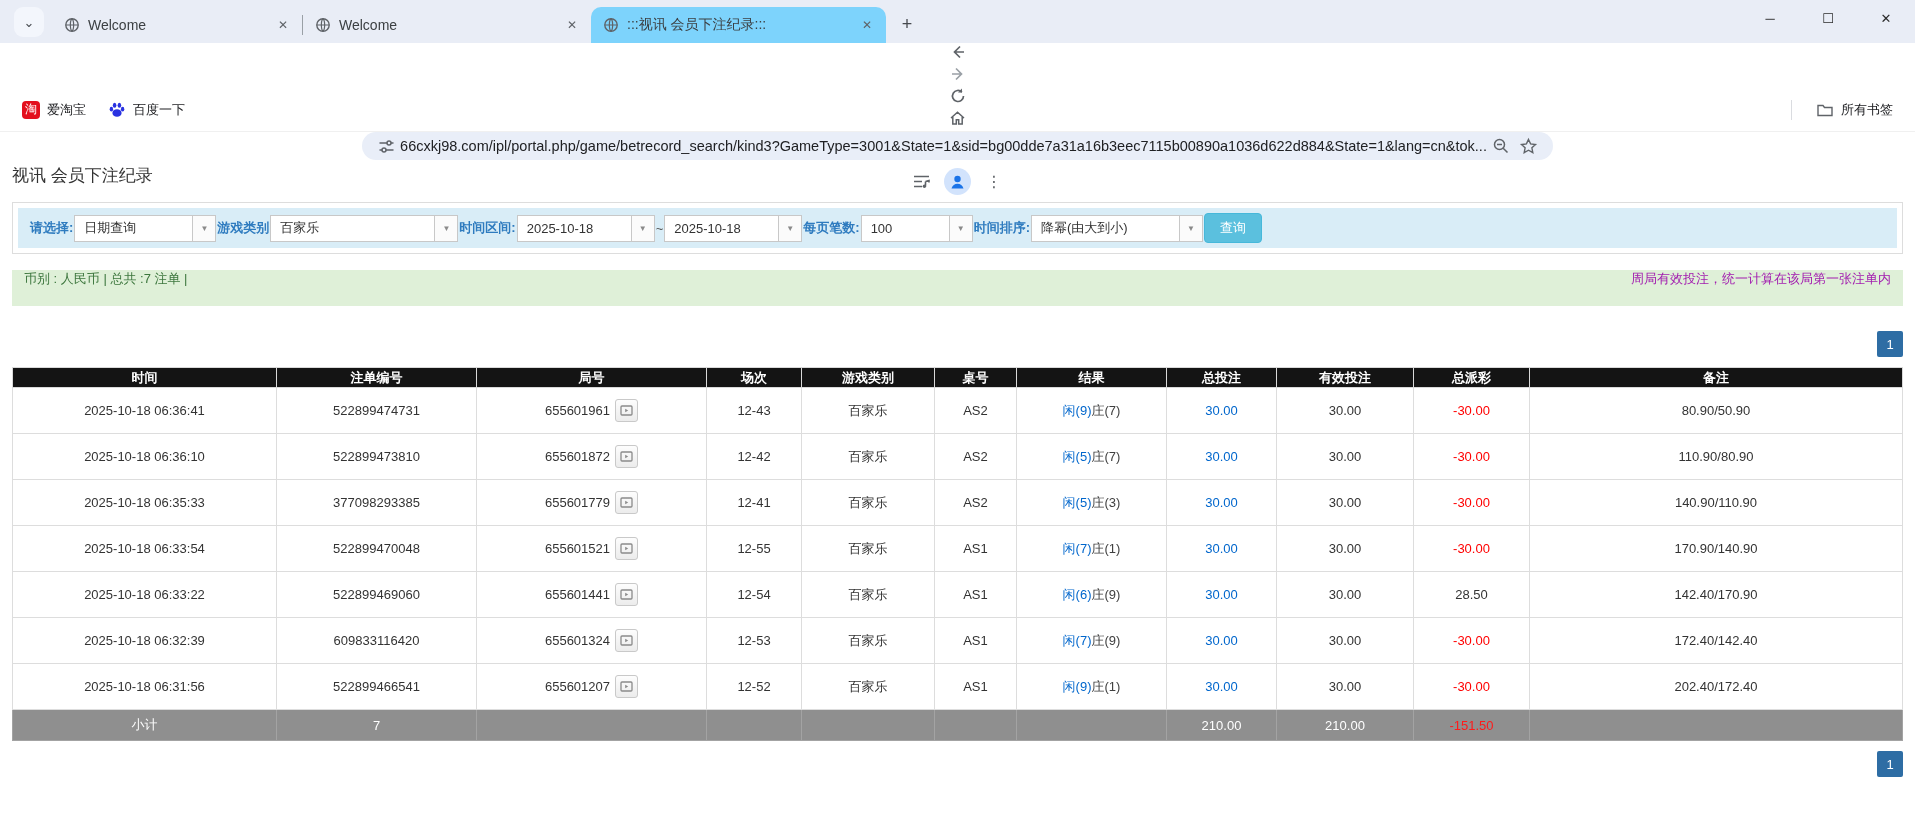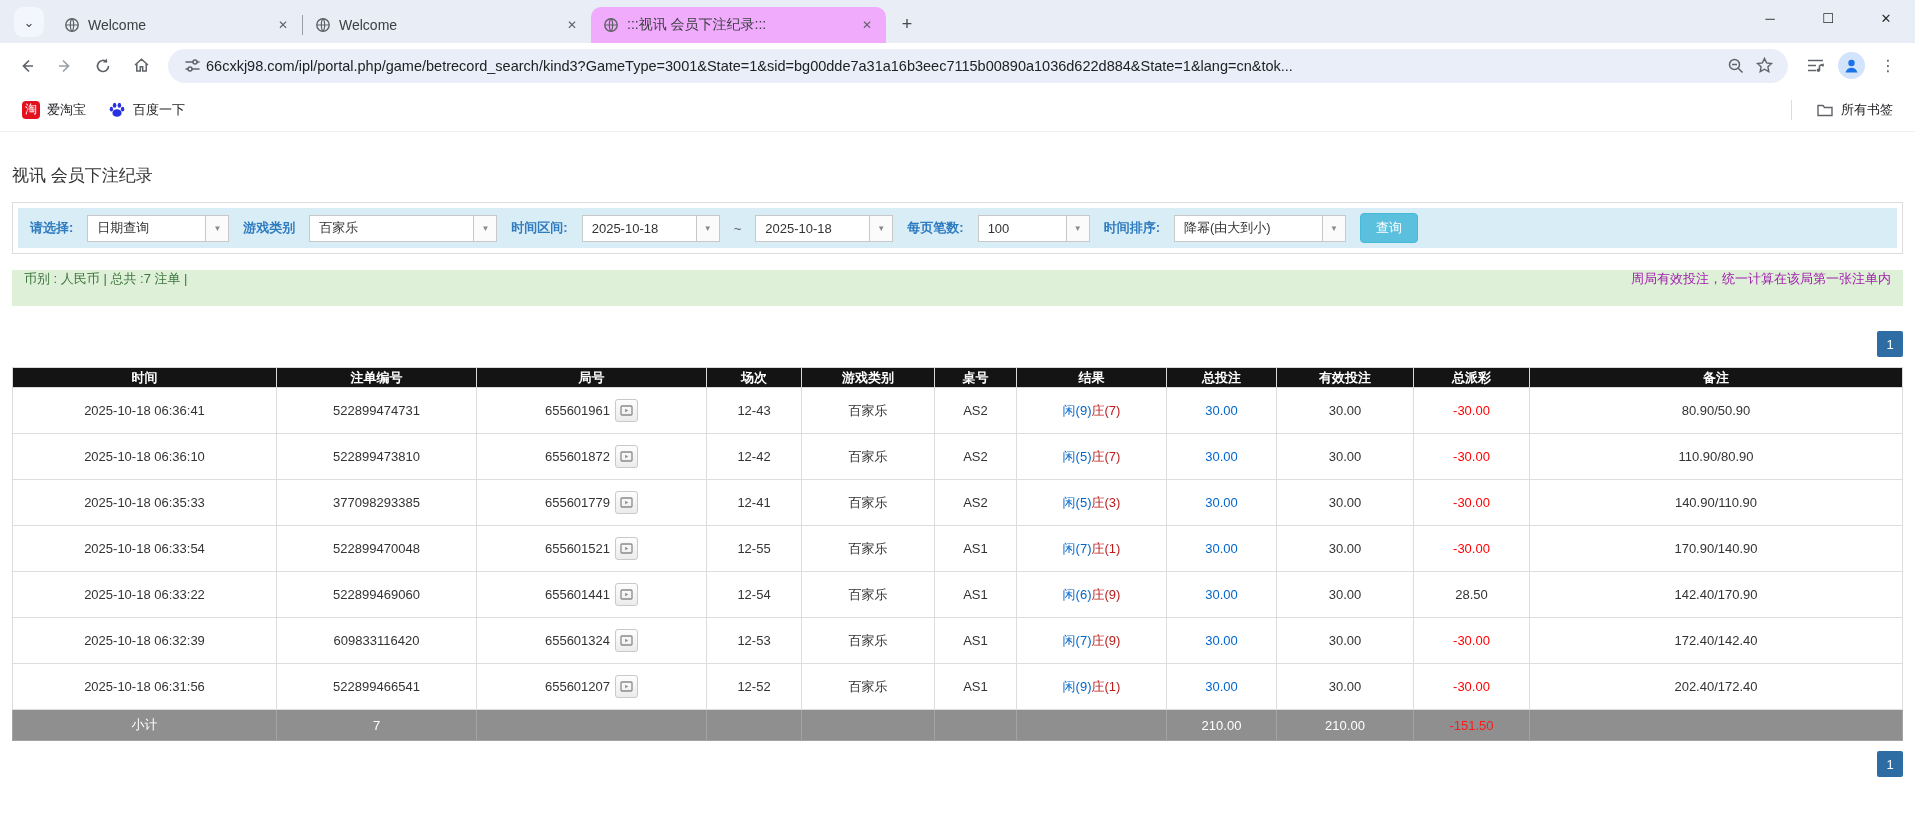--- a/index.html
+++ b/index.html
@@ -3,48 +3,48 @@
 <meta charset="utf-8">
 <style>
   * { box-sizing: border-box; margin: 0; padding: 0; }
   html,body { width:1915px; height:830px; overflow:hidden; }
   body { font-family:"Liberation Sans","DejaVu Sans",sans-serif; background:#fff; color:#333; }
 
   
   .tabstrip { height:43px; background:#e9edf6; display:flex; align-items:flex-end; padding-left:10px; position:relative; }
   .tab-search { width:30px; height:30px; margin:0 8px 6px 4px; border-radius:9px; background:#f3f6fc; display:flex; align-items:center; justify-content:center; color:#45494e; font-size:13px; cursor:pointer; }
   .tab { display:flex; align-items:center; gap:8px; height:36px; padding:0 10px 0 12px; width:250px; color:#3c4043; font-size:14px; position:relative; }
-  .tab.active { background:#f0abfc; border-radius:10px 10px 0 0; width:295px; }
+  .tab.active { background:#7dd3fc; border-radius:10px 10px 0 0; width:295px; }
   .tab .title { flex:1; white-space:nowrap; overflow:hidden; text-overflow:ellipsis; }
   .tab .close { width:18px; height:18px; display:flex; align-items:center; justify-content:center; border-radius:50%; font-size:12px; color:#5f6368; }
   .tab-divider { width:1px; height:20px; background:#9aa0a6; margin-bottom:8px; }
   .new-tab { width:26px; height:26px; margin:0 0 6px 8px; display:flex; align-items:center; justify-content:center; font-size:18px; color:#45494e; }
   .win-controls { position:absolute; right:0; top:0; height:36px; display:flex; }
   .win-btn { width:58px; height:36px; display:flex; align-items:center; justify-content:center; font-size:13px; color:#2b2b2b; }
 
-  .toolbar { height:45px; background:#fff; display:flex; align-items:center; padding:0 10px; gap:4px; }
+  .toolbar { height:45px; background:#fff; display:flex; align-items:center; padding:0 10px; gap:4px;flex-direction:column; }
   .nav-btn { width:34px; height:34px; display:flex; align-items:center; justify-content:center; border-radius:50%; color:#5f6368; font-size:17px; }
   .omnibox { flex:1; height:34px; background:#e9eef8; border-radius:17px; display:flex; align-items:center; padding:0 10px; margin:0 6px; min-width:0; }
   .omnibox .url { flex:1; font-size:14.5px; color:#202124; white-space:nowrap; overflow:hidden; }
   .omni-icon { width:28px; height:28px; display:flex; align-items:center; justify-content:center; color:#5f6368; flex:none; }
   .toolbar-right { display:flex; align-items:center; gap:6px; }
   .avatar { width:27px; height:27px; border-radius:50%; background:#d2e3fc; display:flex; align-items:center; justify-content:center; }
 
   .bookmarks { height:44px; background:#fff; border-bottom:1px solid #f0f0f0; display:flex; align-items:center; padding:0 14px; gap:6px; }
   .bm-item { display:flex; align-items:center; gap:7px; font-size:13px; color:#202124; padding:4px 8px; border-radius:6px; }
   .bm-taobao-ico { width:18px; height:18px; border-radius:4px; background:#e3101e; color:#fff; font-size:12px; display:flex; align-items:center; justify-content:center; }
   .bm-spacer { flex:1; }
   .bm-divider { width:1px; height:20px; background:#dadce0; margin-right:10px; }
 
   
   .content { padding:0 12px; }
   .page-title { padding-top:32px; font-size:17px; color:#333; }
 
   .filter-panel { margin-top:15px; border:1px solid #ddd; padding:5px; background:#fff; }
-  .filter-bar { background:#d9edf7; display:flex; align-items:center; gap:14px; padding:6px 12px; height:40px; }
+  .filter-bar { background:#d9edf7; display:flex; align-items:center; gap:1px; padding:6px 12px; height:40px; }
   .f-label { color:#2e7bbf; font-weight:bold; font-size:13px; white-space:nowrap; }
   .combo { display:inline-flex; align-items:stretch; background:#fff; border:1px solid #c8c8c8; height:27px; }
   .combo .val { display:flex; align-items:center; padding:0 9px; font-size:13px; color:#333; flex:1; white-space:nowrap; overflow:hidden; }
   .combo .arrow { width:23px; border-left:1px solid #c8c8c8; background:#fbfbfb; display:flex; align-items:center; justify-content:center; color:#8a8a8a; font-size:8px; }
   .w140{width:142px}.w185{width:188px}.w135{width:138px}.w110{width:112px}.w170{width:172px}
   .tilde { font-size:13px; color:#555; }
   .search-btn { background:#5bc0de; border:1px solid #46b8da; color:#fff; font-size:13px; padding:5px 15px; border-radius:4px; cursor:pointer; }
 
   .summary-bar { margin-top:16px; background:#dff0d8; height:36px; display:flex; justify-content:space-between; padding:0 12px; }
   .summary-left { color:#3c763d; font-size:13px; }
@@ -54,21 +54,21 @@
   .pager.top { margin-top:25px; }
   .pager.bottom { margin-top:10px; }
   .page-box { min-width:26px; height:26px; background:#2e6da4; color:#fff; font-size:13px; display:flex; align-items:center; justify-content:center; border-radius:2px; cursor:pointer; }
 
   table.bet { margin-top:10px; width:1891px; border-collapse:collapse; table-layout:fixed; }
   table.bet th { background:#141414; color:#fff; font-size:13px; font-weight:bold; height:20px; border:1px solid #d9d9d9; }
   table.bet td { background:#fff; height:46px; text-align:center; font-size:13px; color:#333; border:1px solid #ddd; }
   td .blue-link { color:#0066cc; cursor:pointer; }
   td .neg { color:#f00; }
   .res-player { color:#0066cc; }
-  .res-banker { color:#b91c1c; }
+  .res-banker { color:#404040; }
   .round-wrap { display:inline-flex; align-items:center; gap:5px; }
   .replay-btn { width:23px; height:23px; border:1px solid #c9c9c9; border-radius:3px; background:linear-gradient(#fdfdfd,#ececec); display:inline-flex; align-items:center; justify-content:center; cursor:pointer; }
   tr.foot td { background:#8f8f8f; color:#fff; height:31px; border:1px solid #a3a3a3; font-size:13px; }
   tr.foot td .neg { color:#ff1a1a; }
   tr.foot.total td { border-top:3px solid #fff; }
   svg { display:block; }
 </style>
 </head>
 <body>
 

